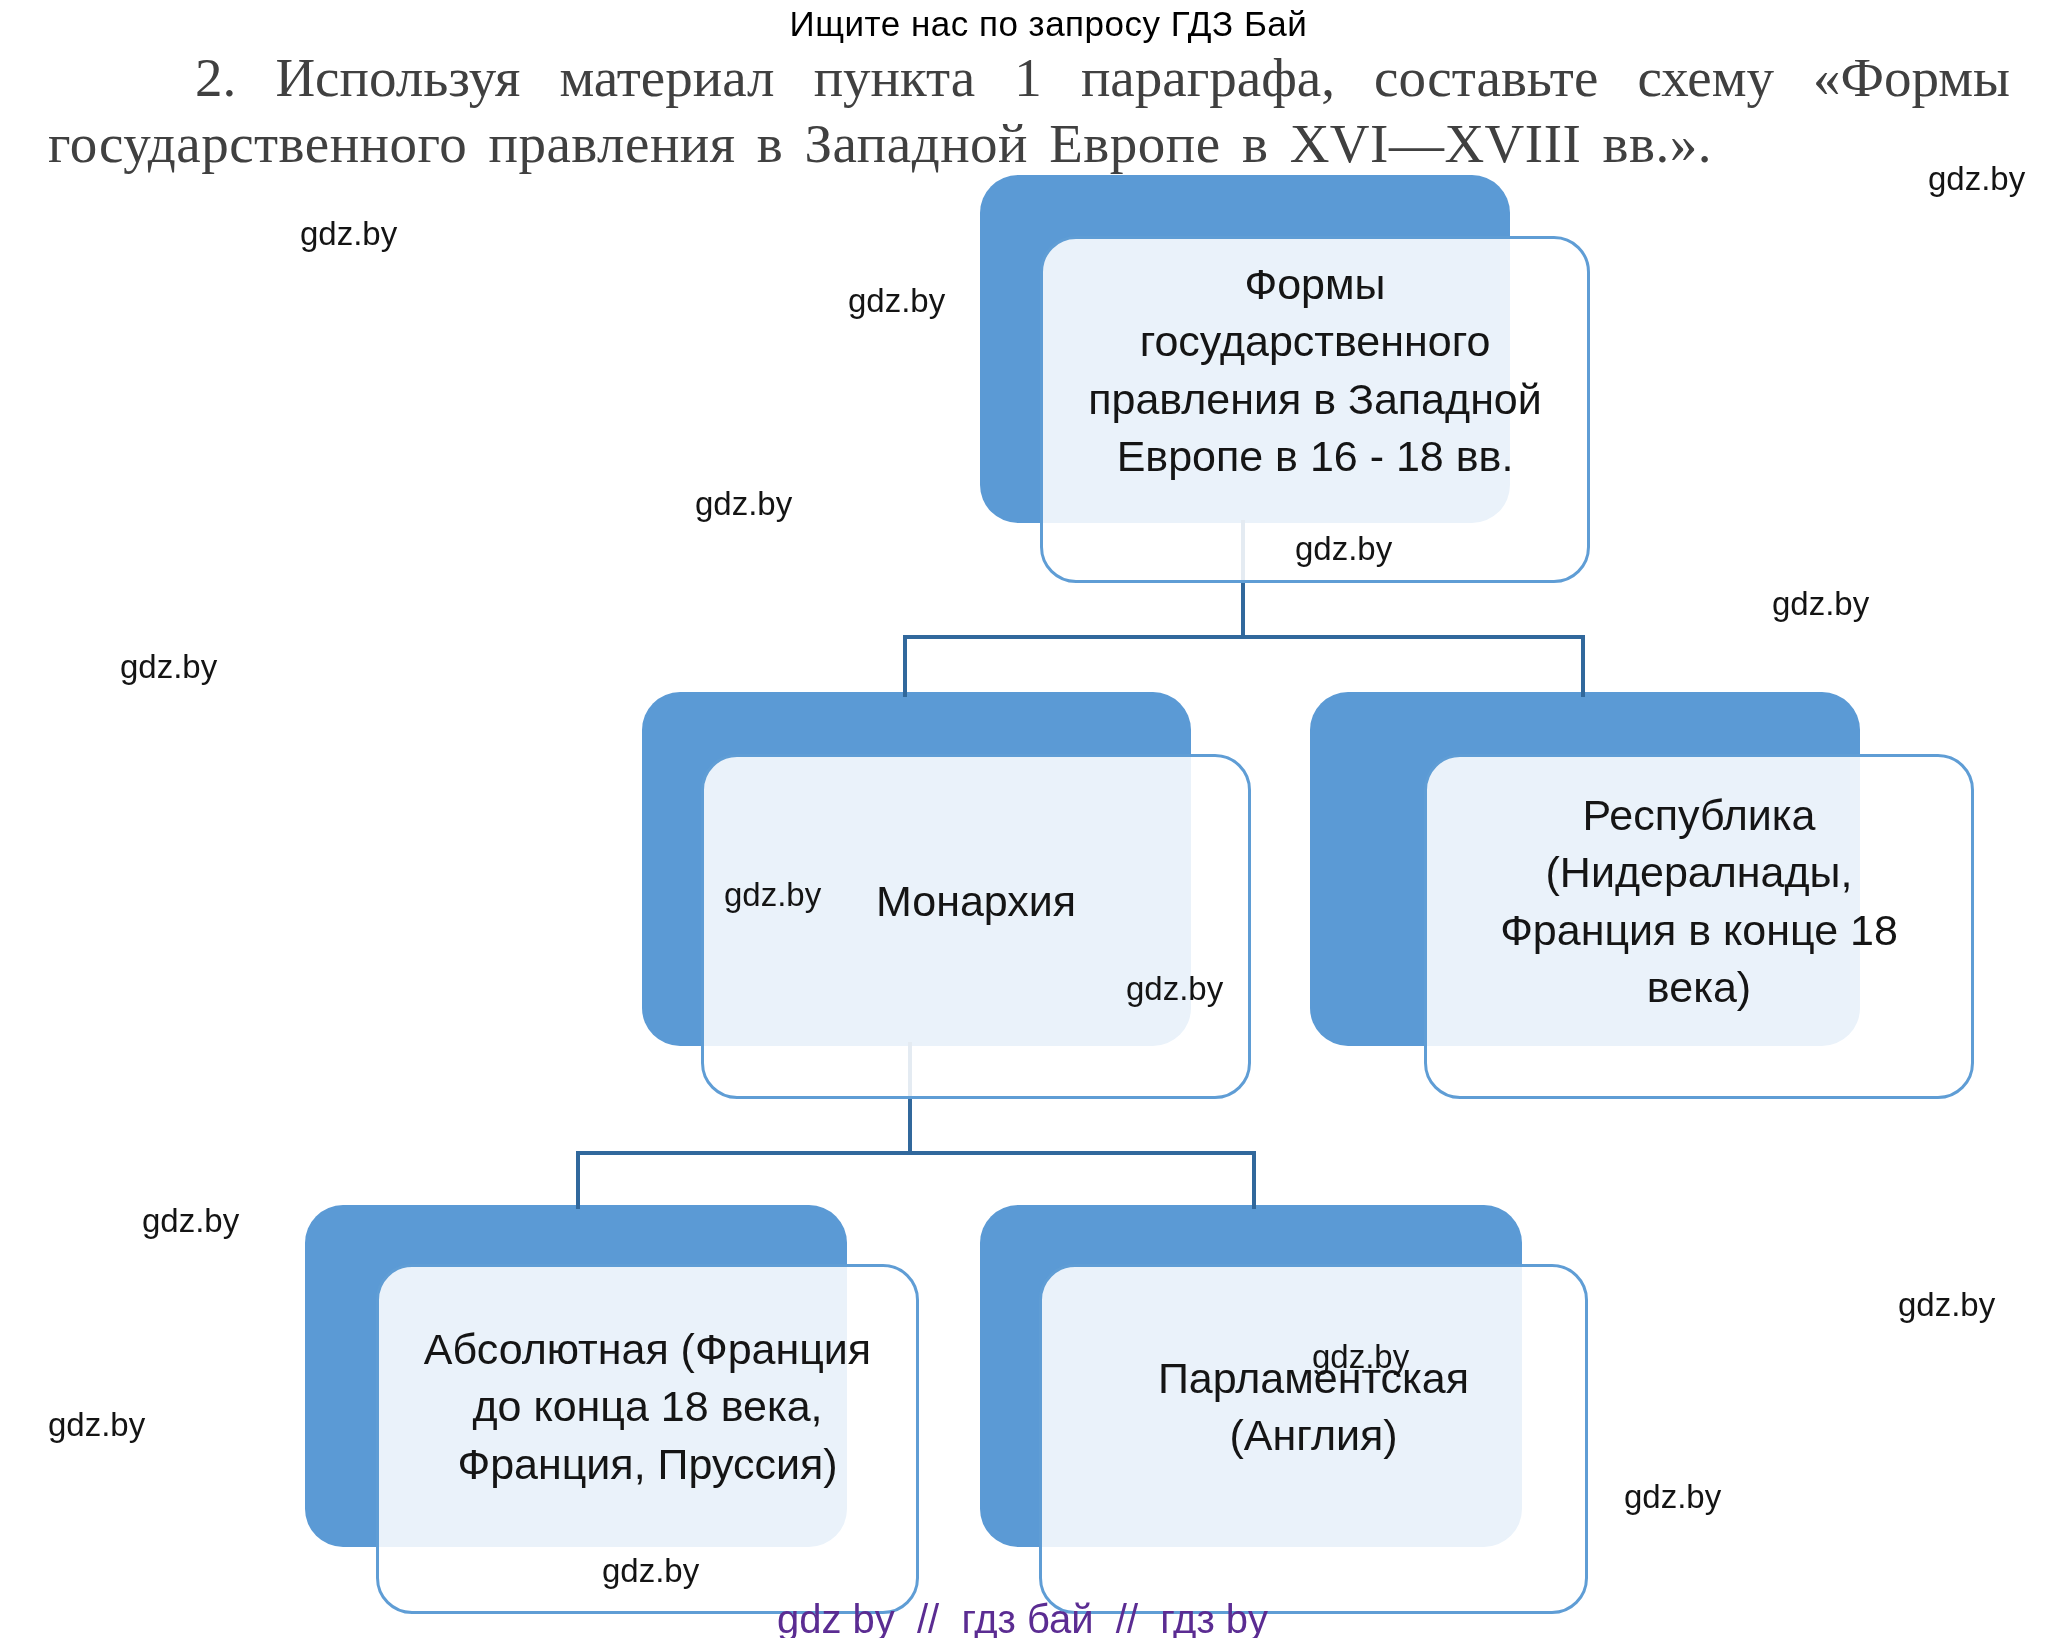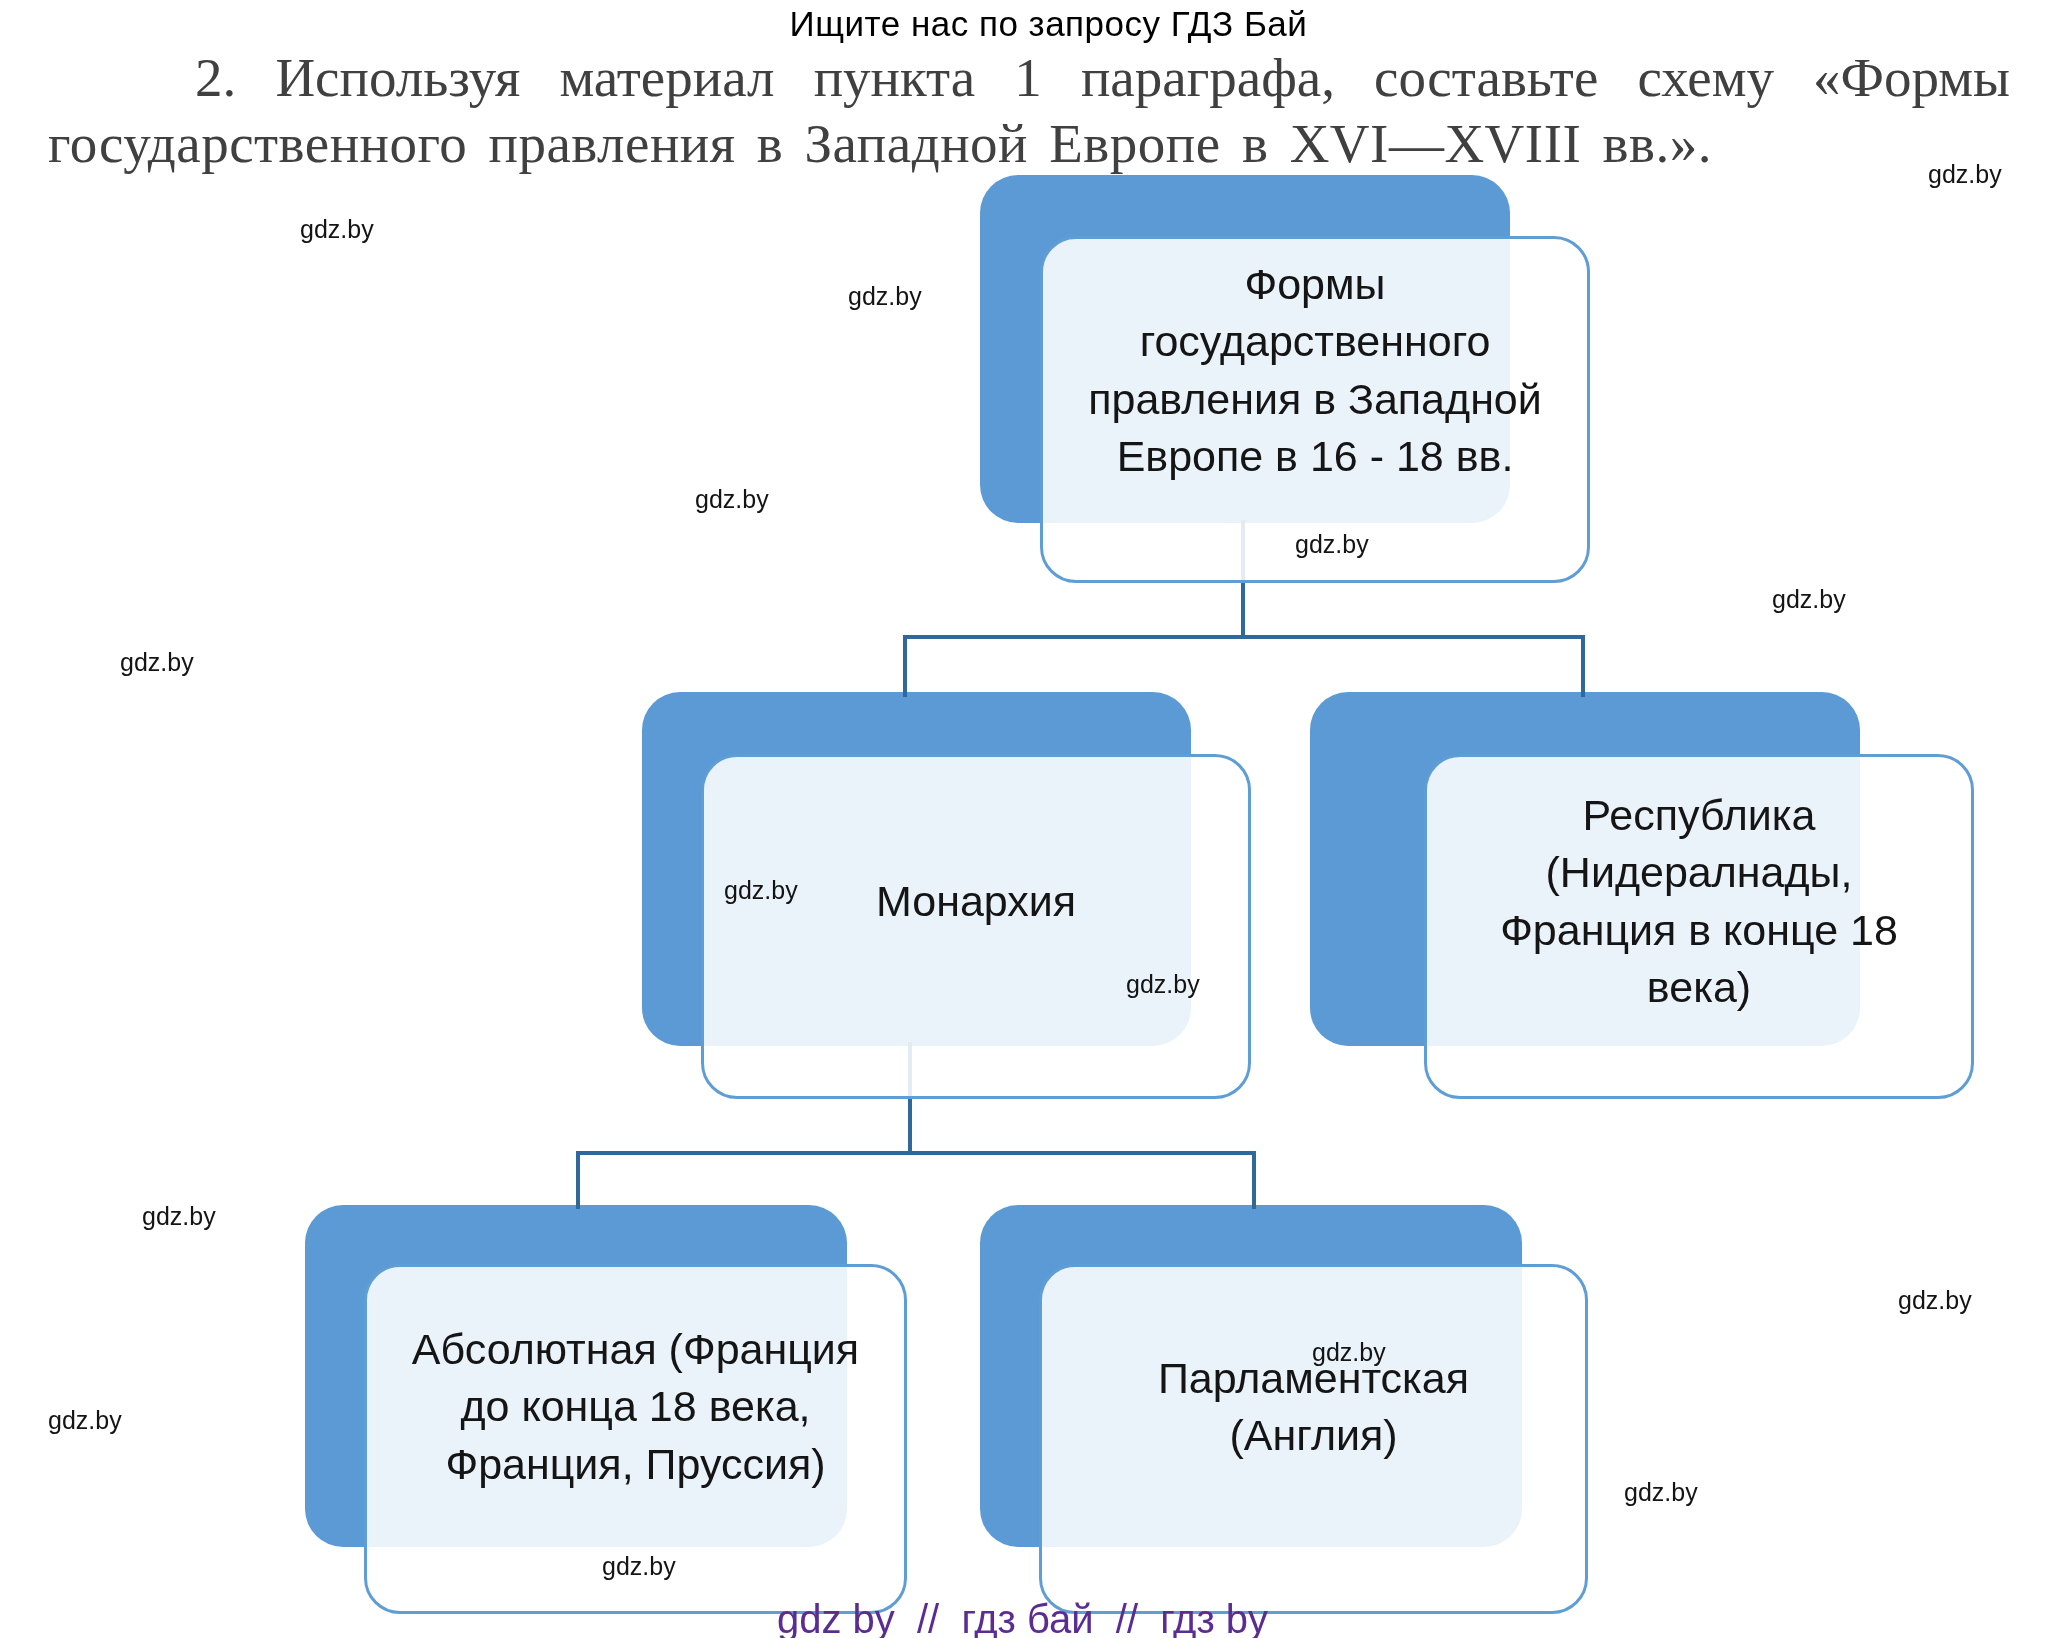--- a/index.html
+++ b/index.html
@@ -25,21 +25,21 @@
   .card  {
     position:absolute; z-index:3; box-sizing:border-box;
     background:rgba(255,255,255,0.87);
     border:3px solid #5f9dd5; border-radius:36px;
     display:flex; align-items:center; justify-content:center;
   }
   .card-text {
     width:100%; text-align:center; font-size:43px; color:#151515; line-height:1.33;
   }
   .wm {
-    position:absolute; z-index:10; font-size:25px; color:#141414; white-space:nowrap;
+    position:absolute; z-index:10; font-size:33px; color:#141414; white-space:nowrap;
   }
   .footer {
     position:absolute; top:1597px; left:0; width:100%; text-align:center;
     font-size:40px; color:#5b2c92; white-space:pre; z-index:10;
   }
 </style>
 </head>
 <body>
 
 <div class="page">
@@ -80,21 +80,21 @@
   <div class="card" style="left:1424px; top:754px; width:550px; height:345px; padding-bottom:50px;">
     <div class="card-text">
       <div>Республика</div>
       <div>(Нидералнады,</div>
       <div>Франция в конце 18</div>
       <div>века)</div>
     </div>
   </div>
 
   <div class="panel" style="left:305px; top:1205px; width:542px; height:342px;"></div>
-  <div class="card" style="left:364px; top:1264px; width:543px; height:350px; padding-bottom:64px;">
+  <div class="card" style="left:376px; top:1264px; width:543px; height:350px; padding-bottom:64px;">
     <div class="card-text">
       <div>Абсолютная (Франция</div>
       <div>до конца 18 века,</div>
       <div>Франция, Пруссия)</div>
     </div>
   </div>
 
   <div class="panel" style="left:980px; top:1205px; width:542px; height:342px;"></div>
   <div class="card" style="left:1039px; top:1264px; width:549px; height:350px; padding-bottom:64px;">
     <div class="card-text">

